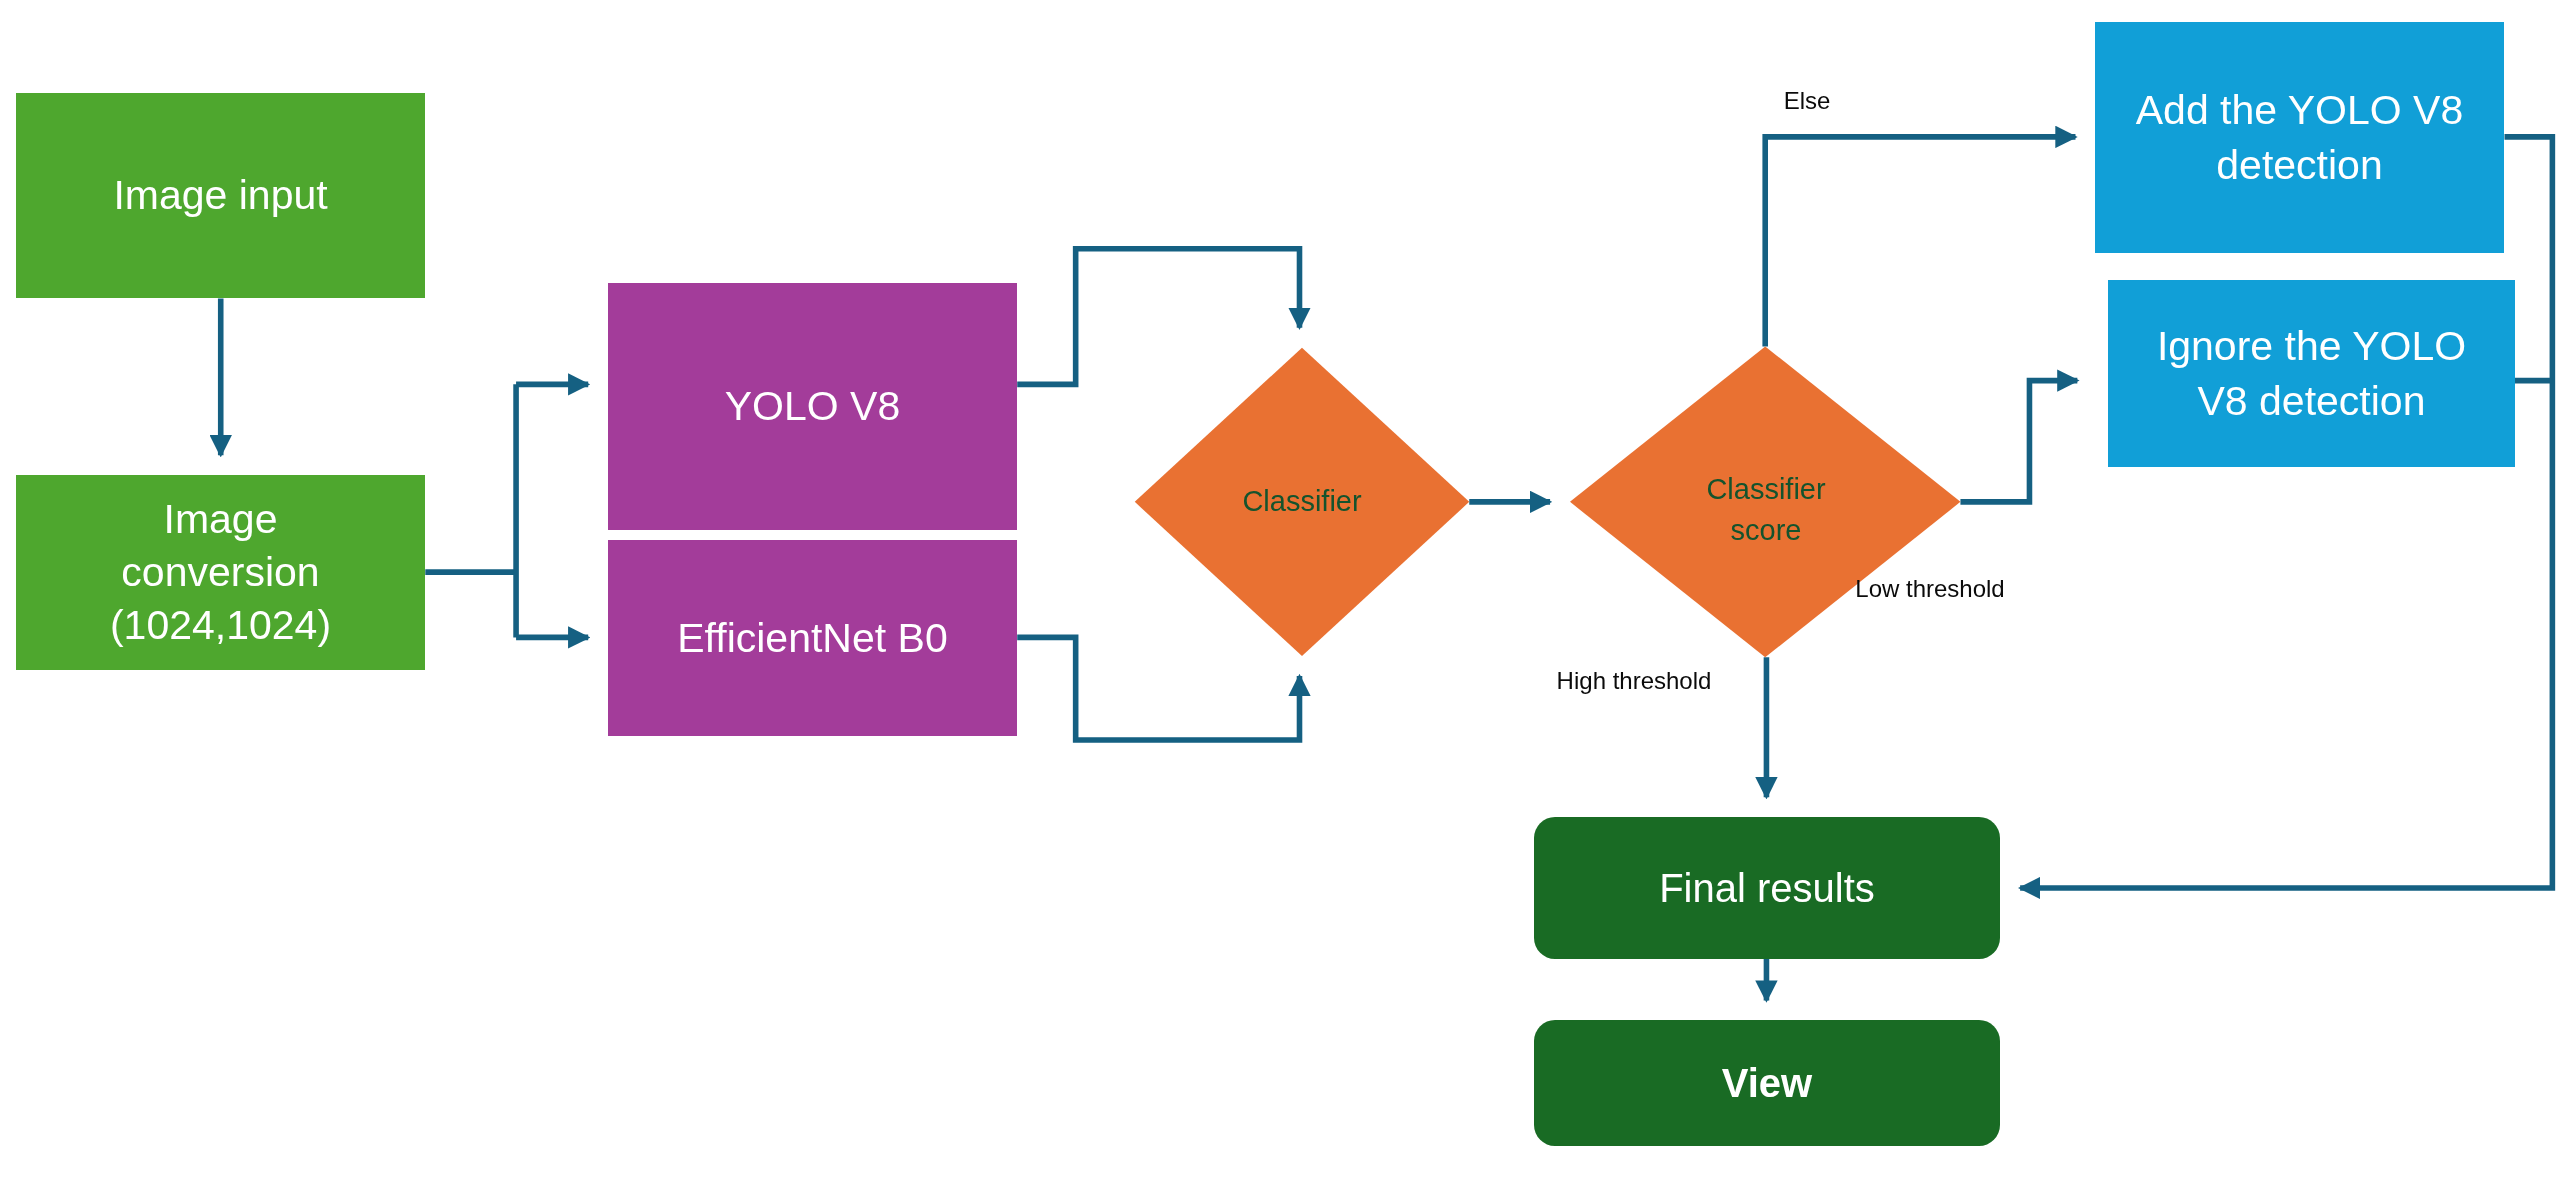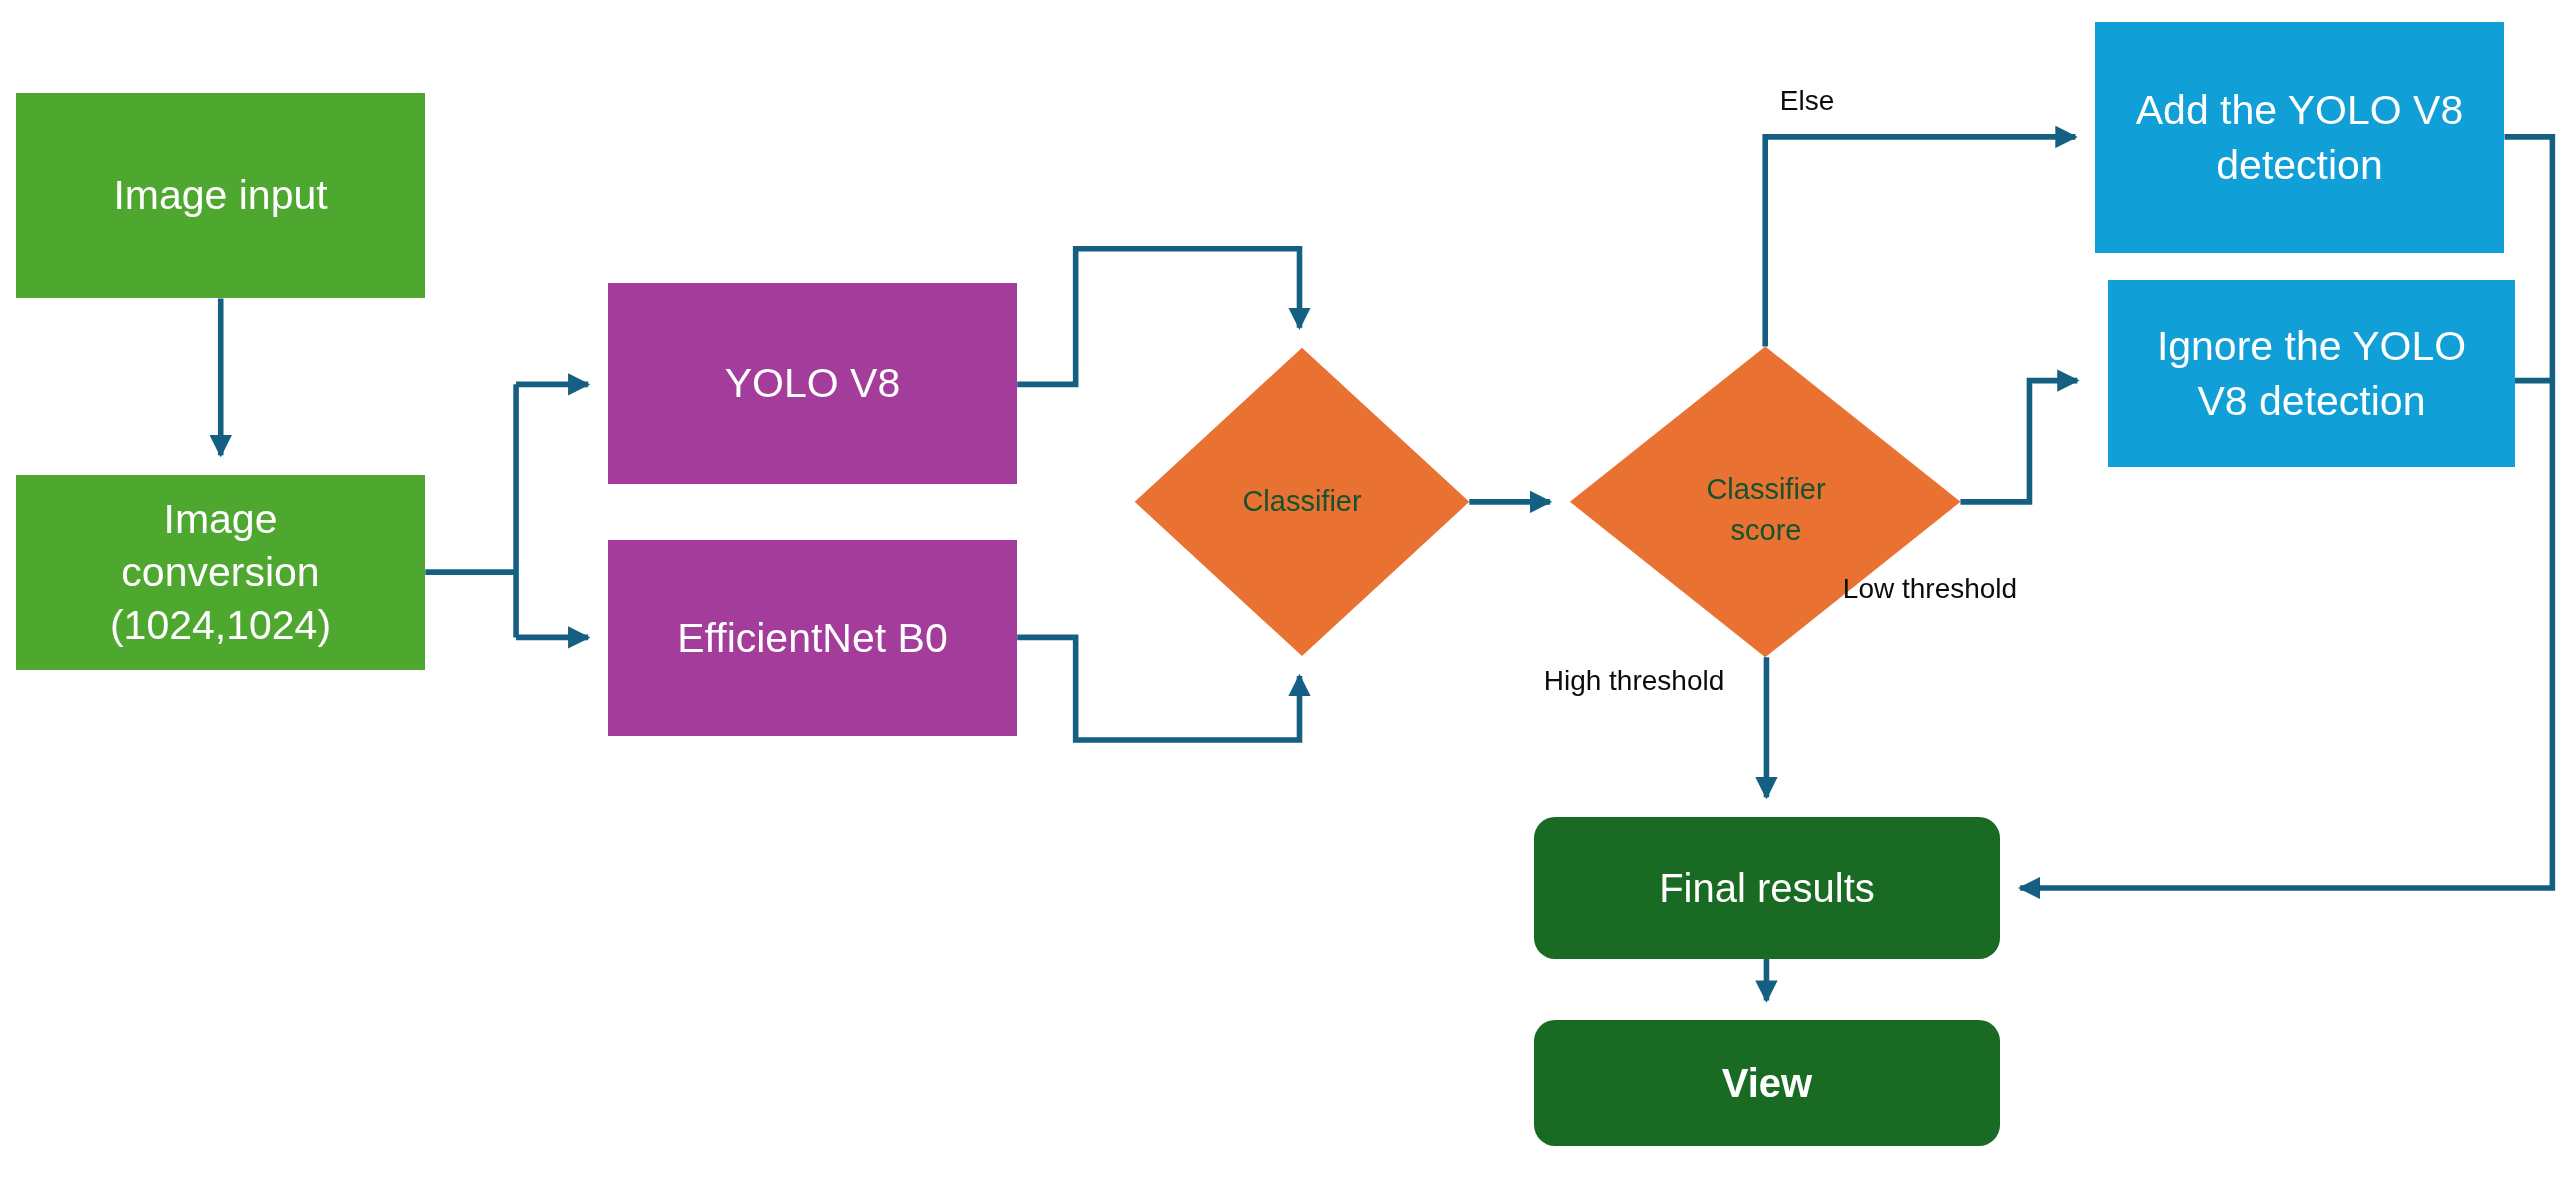--- a/index.html
+++ b/index.html
@@ -16,35 +16,35 @@
     position:absolute; display:flex; flex-direction:column;
     align-items:center; justify-content:center;
     color:#ffffff; text-align:left; font-size:41px; line-height:1.32;
   }
   .rect-green{background:var(--green);}
   .rect-purple{background:var(--purple);}
   .rect-blue{background:var(--blue);}
   .rect-dgreen{background:var(--dark-green); border-radius:21px;}
   #n-image-input      {left:16px;   top:93px;  width:409px; height:205px;}
   #n-image-conversion {left:16px;   top:475px;  width:409px; height:195px; line-height:1.3;}
-  #n-yolo             {left:608px;  top:283px;  width:409px; height:201px;}
+  #n-yolo             {left:608px;  top:283px;  width:409px; height:247px;}
   #n-efficientnet     {left:608px;  top:540px;  width:409px; height:196px;}
   #n-add-detection    {left:2095px; top:22px;   width:409px; height:231px;}
   #n-ignore-detection {left:2097px; top:280px;  width:407px; height:187px;margin-left:11px;}
   #n-final-results    {left:1534px; top:817px; width:466px; height:142px; font-size:40px;}
   #n-view             {left:1534px; top:1020px; width:466px; height:126px; font-size:40px;font-weight:bold;}
   .diamond-label{
     position:absolute; transform:translate(-50%,-50%);
     color:#14532d; font-size:29px; line-height:1.42; text-align:center; white-space:nowrap;
   }
   #lbl-classifier{left:1302px; top:502px;}
   #lbl-confidence{left:1766px; top:510px;}
   .edge-label{
     position:absolute; transform:translate(-50%,-50%);
-    color:var(--label); font-size:28px; white-space:nowrap;
+    color:var(--label); font-size:24px; white-space:nowrap;
   }
   #lbl-else{left:1807px; top:101px;}
   #lbl-low {left:1930px; top:589px;}
   #lbl-high{left:1634px; top:681px;}
 </style>
 </head>
 <body>
 
 <div id="canvas">
 

